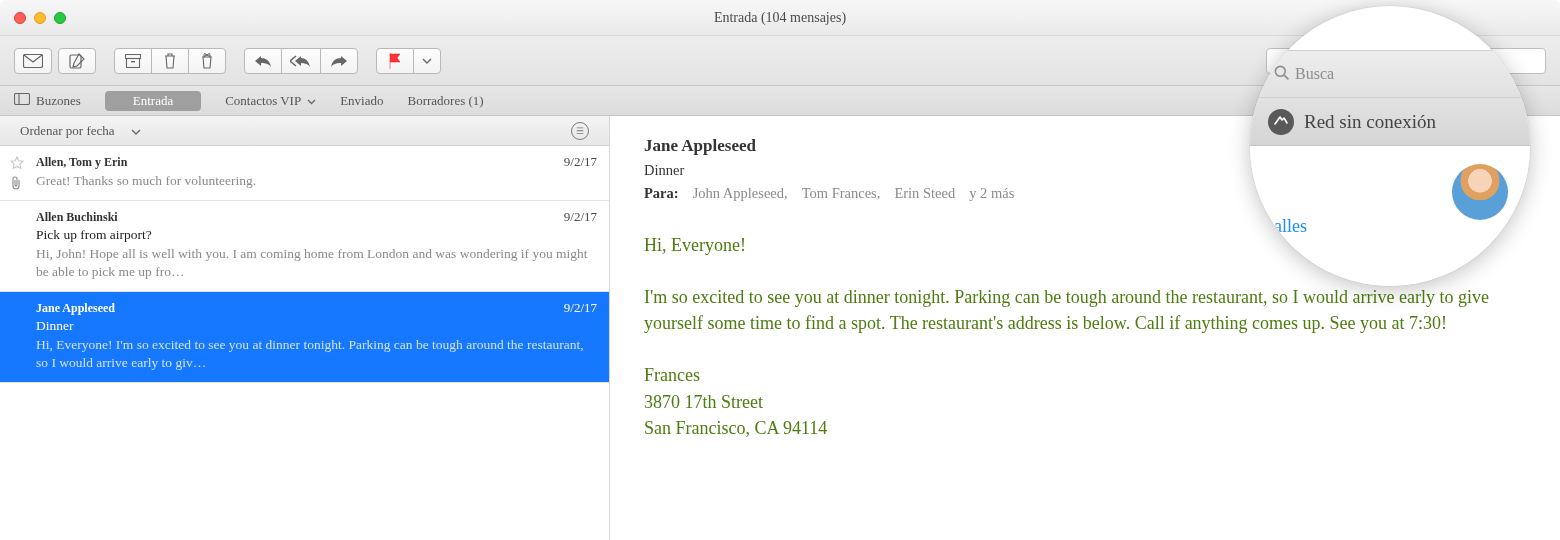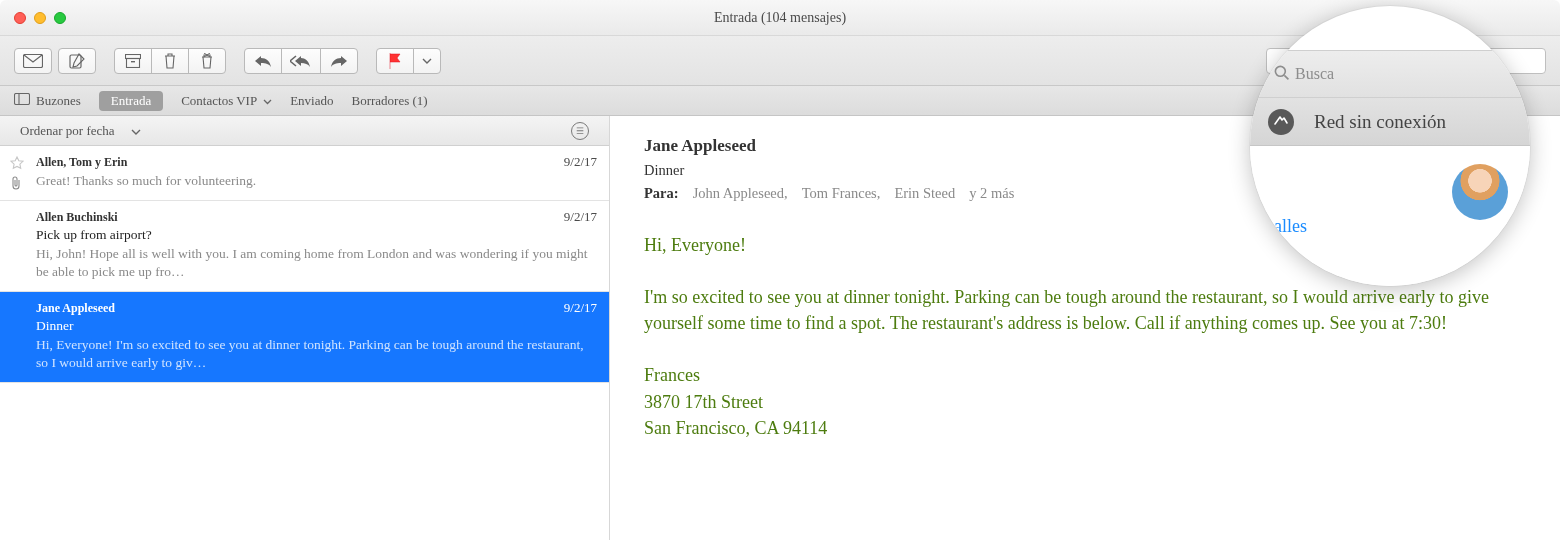--- a/index.html
+++ b/index.html
@@ -82,31 +82,31 @@
   }
   .flag-icon { color: #f33; }
   
   .favbar {
     height: 30px;
     background: linear-gradient(#e7e7e7, #dcdcdc);
     border-bottom: 1px solid #c5c5c5;
     display: flex;
     align-items: center;
     padding: 0 14px;
-    gap: 18px;
+    gap: 24px;
     color: #555;
     font-size: 13px;
     position: relative;
     z-index: 1;
   }
   .fav-item { display: flex; align-items: center; gap: 6px; }
   .fav-item.pill {
     background: #9f9f9f;
     color: #fff;
-    padding: 2px 12px;
+    padding: 2px 28px;
     border-radius: 4px;
   }
   
   .body-split {
     display: flex;
     height: calc(540px - 36px - 50px - 30px);
   }
   .list-col {
     width: 610px;
     border-right: 1px solid #d7d7d7;
@@ -189,21 +189,21 @@
     display: flex; align-items: center; padding-left: 34px;
   }
   .lens-search {
     display: flex; align-items: center; gap: 6px;
     color: #8d8d8d; font-size: 16px;
   }
   .lens-fb {
     position: absolute; top: 92px; left: -10px; right: -10px; height: 48px;
     background: linear-gradient(#e2e2e2, #d5d5d5);
     border-bottom: 1px solid #c6c6c6;
-    display: flex; align-items: center; padding-left: 28px; gap: 20px;
+    display: flex; align-items: center; padding-left: 28px; gap: 10px;
     font-size: 19px; color: #444;
   }
   .lens-offline-icon {
     width: 26px; height: 26px; border-radius: 50%;
     background: #595959;
     display: flex; align-items: center; justify-content: center;
   }
   .lens-offline-icon svg { display: block; }
   .lens-body {
     position: absolute; top: 140px; left: -10px; right: -10px; bottom: 0;

